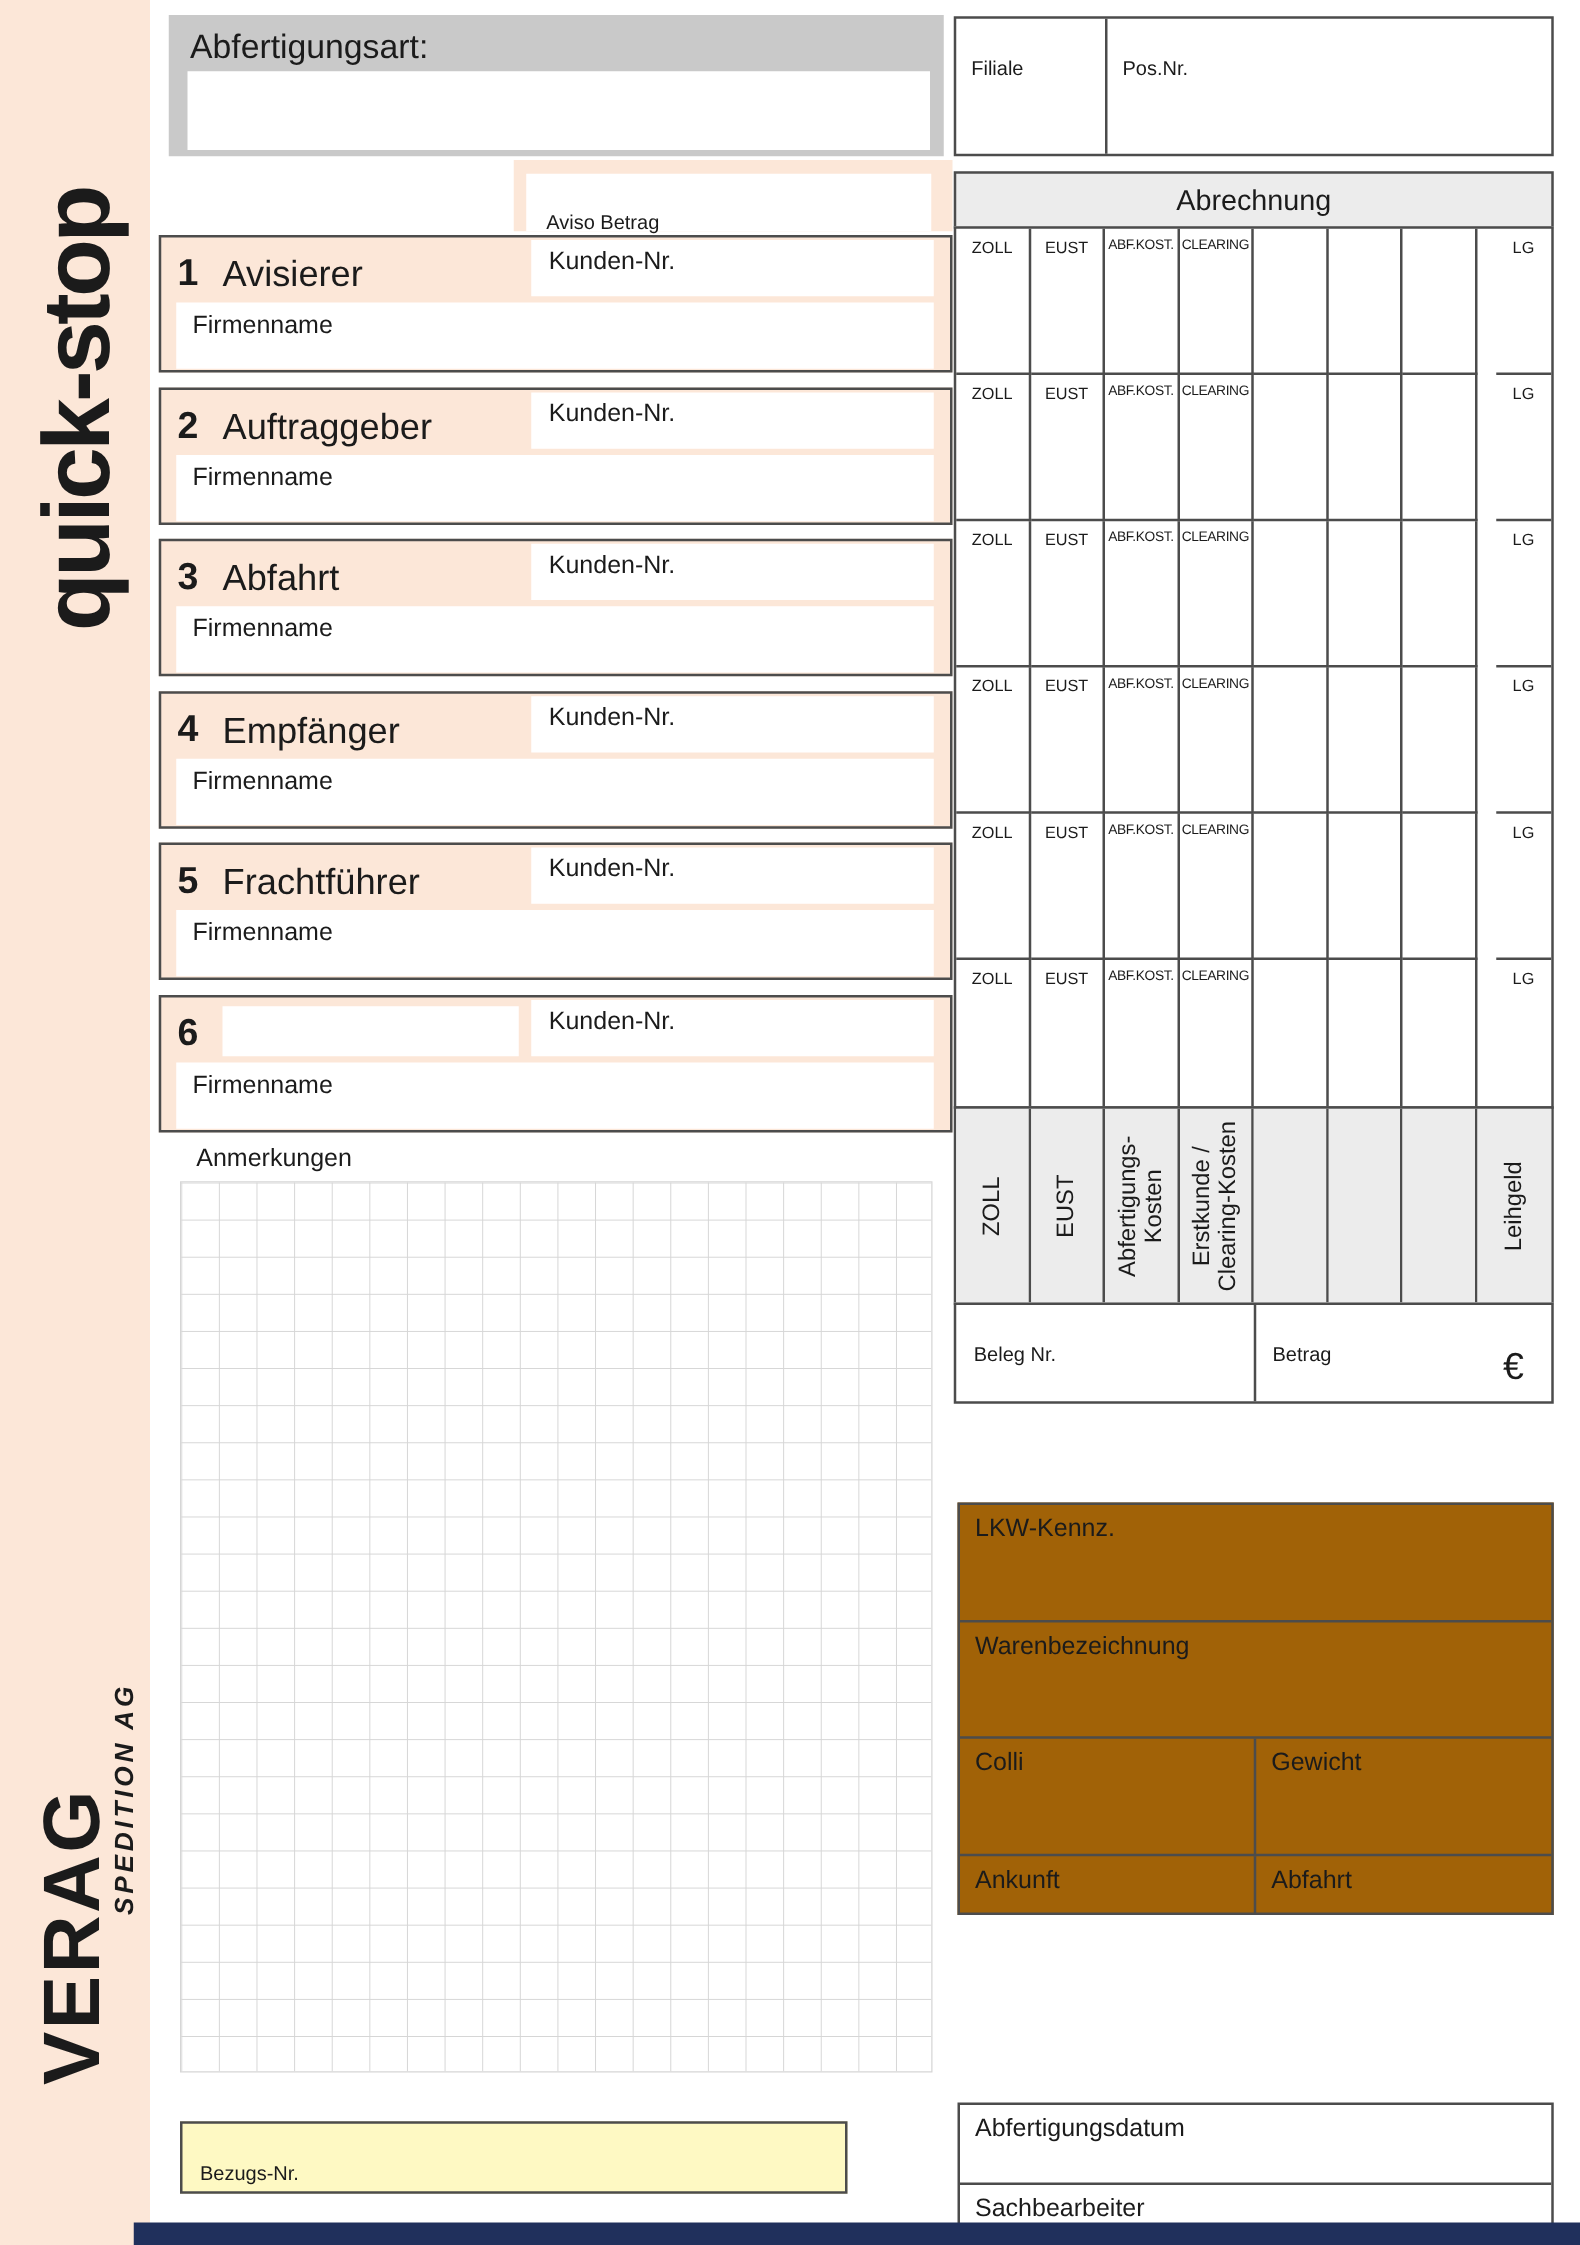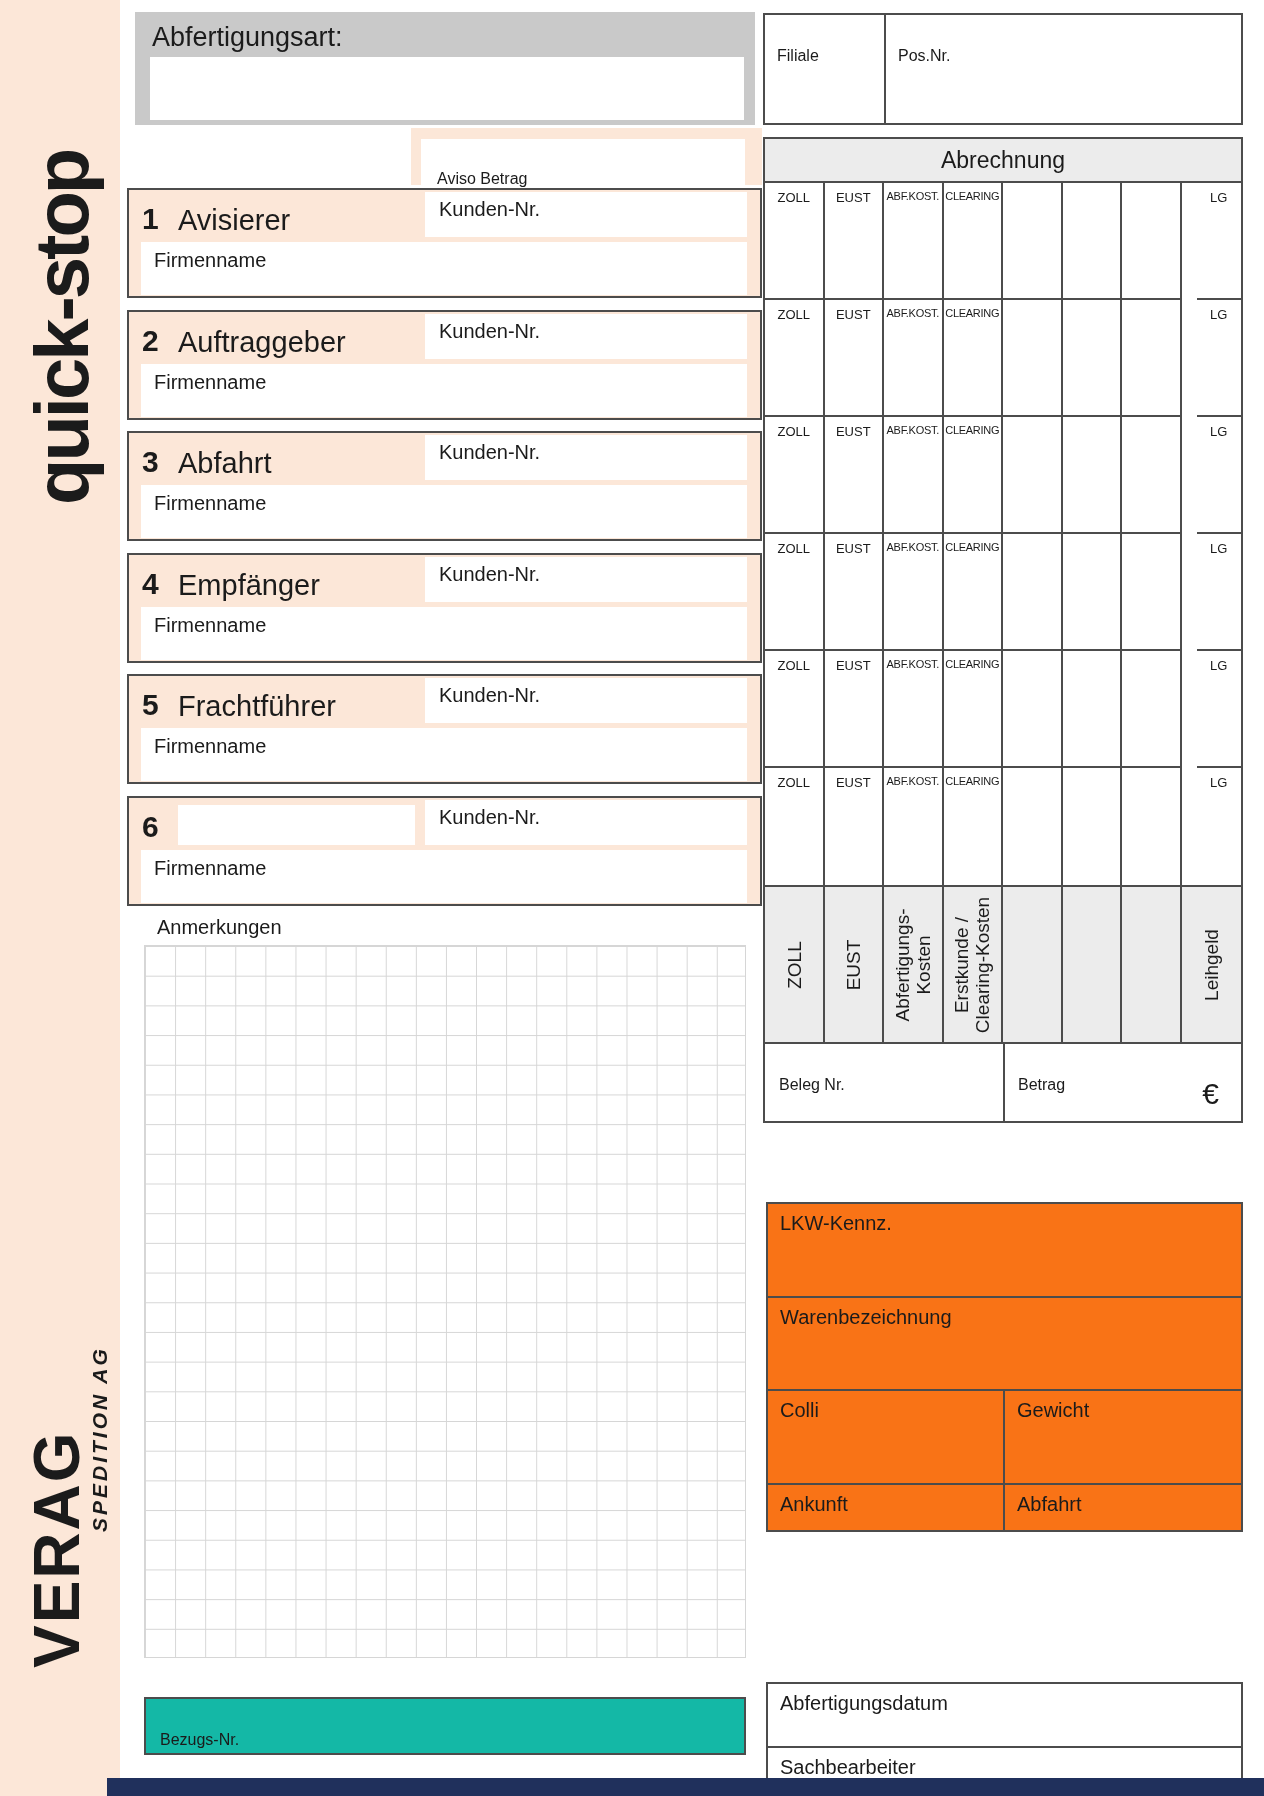--- a/index.html
+++ b/index.html
@@ -57,32 +57,32 @@
   #beleg-label{left:14px;top:8px;}
   #betrag-label{left:13px;top:8px;}
   #euro-sign{right:22px;bottom:10px;font-size:30px;}
   
   #anm-label{left:157px;top:916px;font-size:20px;}
   #anm-grid{left:144px;top:945px;width:602px;height:713px;background:#fff;border:1px solid var(--gridline,#d6d6d6);
     background-image:linear-gradient(to right,var(--gridline,#d6d6d6) 1px,transparent 1px),
                      linear-gradient(to bottom,var(--gridline,#d6d6d6) 1px,transparent 1px);
     background-size:30.1px 29.7px;}
   
-  #ship-box{left:766px;top:1202px;width:477px;height:330px;background:#f97316;}
+  #ship-box{left:766px;top:1202px;width:477px;height:330px;background:#a16207;}
   .ship-row{position:absolute;left:0;width:100%;}
   .row-divider{position:absolute;left:235px;top:0;bottom:0;width:2px;background:var(--border,#4c4c4c);}
   .ship-label{position:absolute;left:12px;top:8px;font-size:20px;}
   .ship-label.right{left:249px;}
   .bt{border-top:2px solid var(--border,#4c4c4c);}
   
   #proc-box{left:766px;top:1682px;width:477px;height:130px;background:#fff;}
   #proc-r1{top:0;height:62px;}
   #proc-r2{top:62px;height:64px;}
   
-  #bezugs-box{left:144px;top:1697px;width:602px;height:58px;background:#14b8a6;}
+  #bezugs-box{left:144px;top:1697px;width:534px;height:58px;background:#fef9c3;}
   #bezugs-label{left:14px;top:8px;}
   
   #footer-bar{left:107px;top:1778px;width:1157px;height:18px;background:var(--navy,#20305c);}
 </style>
 </head>
 <body>
 
 <div id="page" style="--peach: #fce7d8; --bandgray: #c9c9c9; --cellgray: #ececec; --border: #4c4c4c; --gridline: #d6d6d6; --navy: #20305c; --text: #1b1b1b;">
 
   <div id="sidebar" class="abs">

